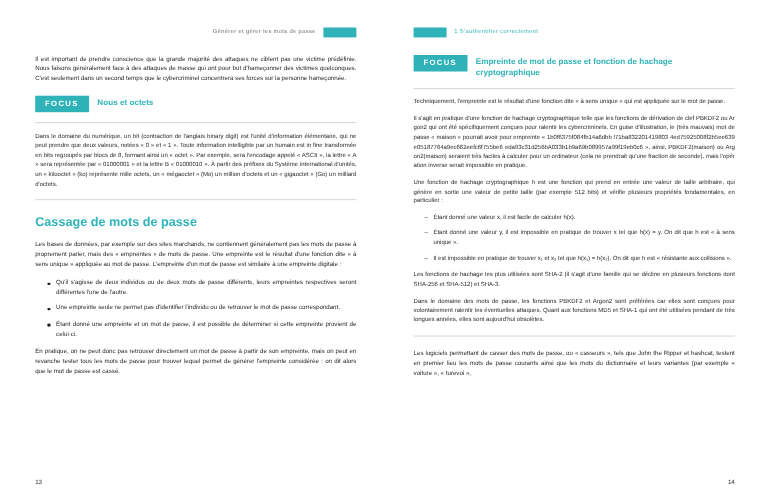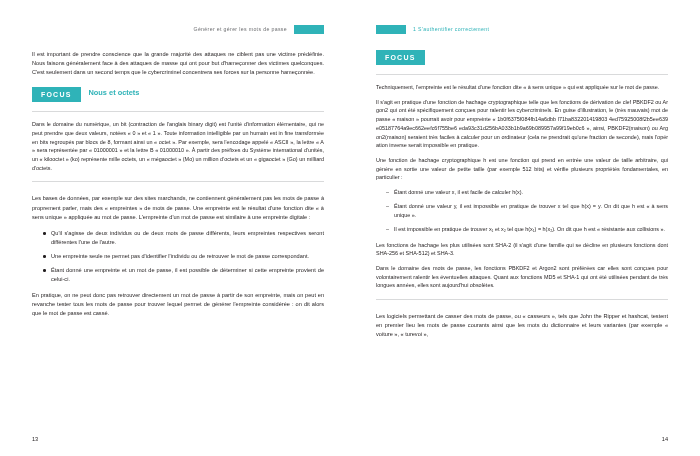--- a/index.html
+++ b/index.html
@@ -177,20 +177,21 @@
           <span class="focus-tag">FOCUS</span>
           <span class="focus-title">Nous et octets</span>
         </div>
         <hr class="rule">
         <div class="focus-body">
           <p>Dans le domaine du numérique, un bit (contraction de l'anglais binary digit) est l'unité d'information élémentaire, qui ne peut prendre que deux valeurs, notées « 0 » et « 1 ». Toute information intelligible par un humain est in fine transformée en bits regroupés par blocs de 8, formant ainsi un « octet ». Par exemple, sera l'encodage appelé « ASCII », la lettre « A » sera représentée par « 01000001 » et la lettre B « 01000010 ». À partir des préfixes du Système international d'unités, un « kilooctet » (ko) représente mille octets, un « mégaoctet » (Mo) un million d'octets et un « gigaoctet » (Go) un milliard d'octets.</p>
         </div>
         <hr class="rule">
       </div>
 
+      <h2 class="section">Cassage de mots de passe</h2>
 
       <p>Les bases de données, par exemple sur des sites marchands, ne contiennent généralement pas les mots de passe à proprement parler, mais des « empreintes » de mots de passe. Une empreinte est le résultat d'une fonction dite « à sens unique » appliquée au mot de passe. L'empreinte d'un mot de passe est similaire à une empreinte digitale :</p>
 
       <ul class="bullets">
         <li>Qu'il s'agisse de deux individus ou de deux mots de passe différents, leurs empreintes respectives seront différentes l'une de l'autre.</li>
         <li>Une empreinte seule ne permet pas d'identifier l'individu ou de retrouver le mot de passe correspondant.</li>
         <li>Étant donné une empreinte et un mot de passe, il est possible de déterminer si cette empreinte provient de celui-ci.</li>
       </ul>
 
       <p class="lastpara">En pratique, on ne peut donc pas retrouver directement un mot de passe à partir de son empreinte, mais on peut en revanche tester tous les mots de passe pour trouver lequel permet de générer l'empreinte considérée : on dit alors que le mot de passe est cassé.</p>
@@ -202,20 +203,21 @@
   <div class="page right">
     <div class="runhead right">
       <span class="runhead-bar"></span>
       <span class="runhead-text">1 S'authentifier correctement</span>
     </div>
 
     <div class="body-col">
       <div class="focus">
         <div class="focus-head">
           <span class="focus-tag">FOCUS</span>
+          <span class="focus-title">Empreinte de mot de passe et fonction de hachage cryptographique</span>
         </div>
         <hr class="rule">
         <div class="focus-body">
           <p>Techniquement, l'empreinte est le résultat d'une fonction dite « à sens unique » qui est appliquée sur le mot de passe.</p>
           <p class="hashblock">Il s'agit en pratique d'une fonction de hachage cryptographique telle que les fonctions de dérivation de clef PBKDF2 ou Argon2 qui ont été spécifiquement conçues pour ralentir les cybercriminels. En guise d'illustration, le (très mauvais) mot de passe « maison » pourrait avoir pour empreinte « 1b0f6375f084fb14a6dbb l71ba832201419803 4ed75925008f2b5ee639e05187764a9ec662eefc6f755be6 eda93c31d256bA033b1b9a69b089957a99f19eb0c6 », ainsi, PBKDF2(maison) ou Argon2(maison) seraient très faciles à calculer pour un ordinateur (cela ne prendrait qu'une fraction de seconde), mais l'opération inverse serait impossible en pratique.</p>
           <p>Une fonction de hachage cryptographique h est une fonction qui prend en entrée une valeur de taille arbitraire, qui génère en sortie une valeur de petite taille (par exemple 512 bits) et vérifie plusieurs propriétés fondamentales, en particulier :</p>
           <ul class="dashes">
             <li>Étant donné une valeur x, il est facile de calculer h(x).</li>
             <li>Étant donné une valeur y, il est impossible en pratique de trouver x tel que h(x) = y. On dit que h est « à sens unique ».</li>
             <li>Il est impossible en pratique de trouver x₁ et x₂ tel que h(x₁) = h(x₂). On dit que h est « résistante aux collisions ».</li>

